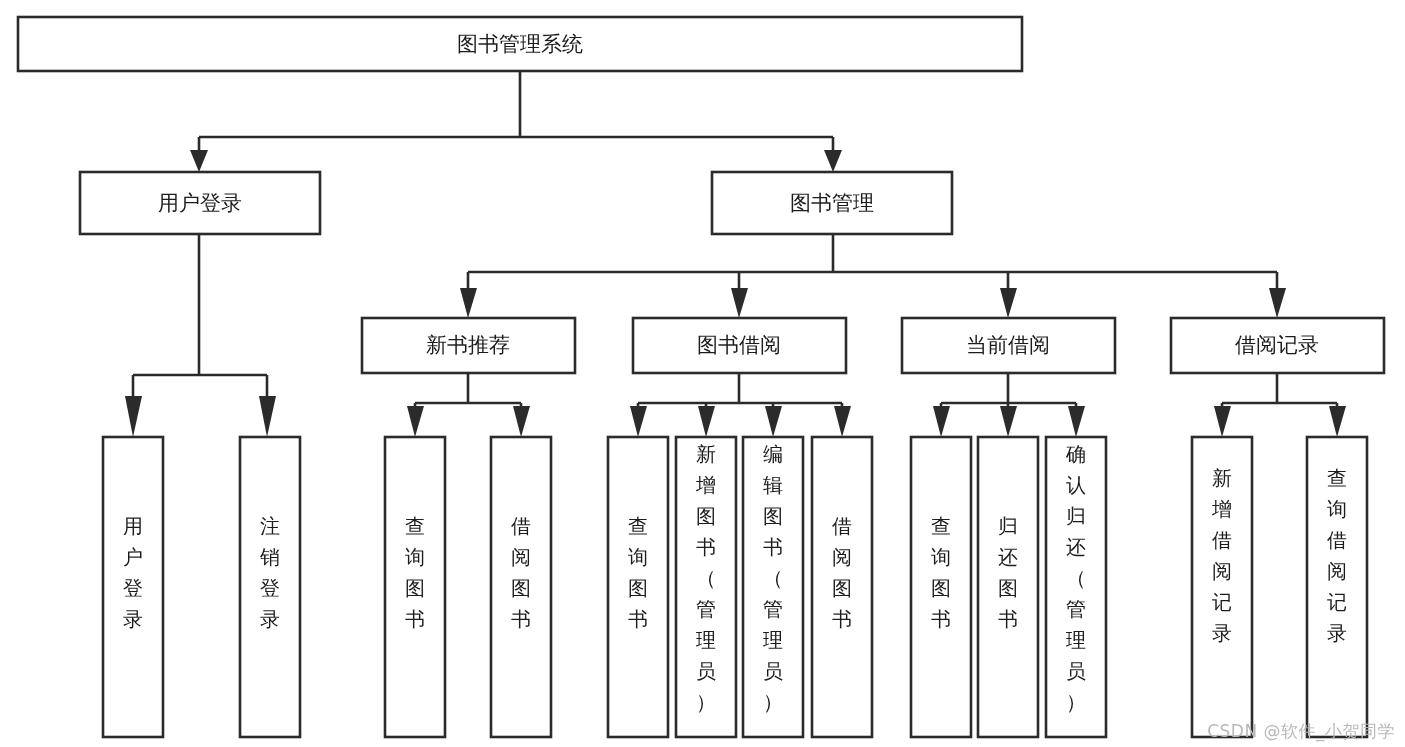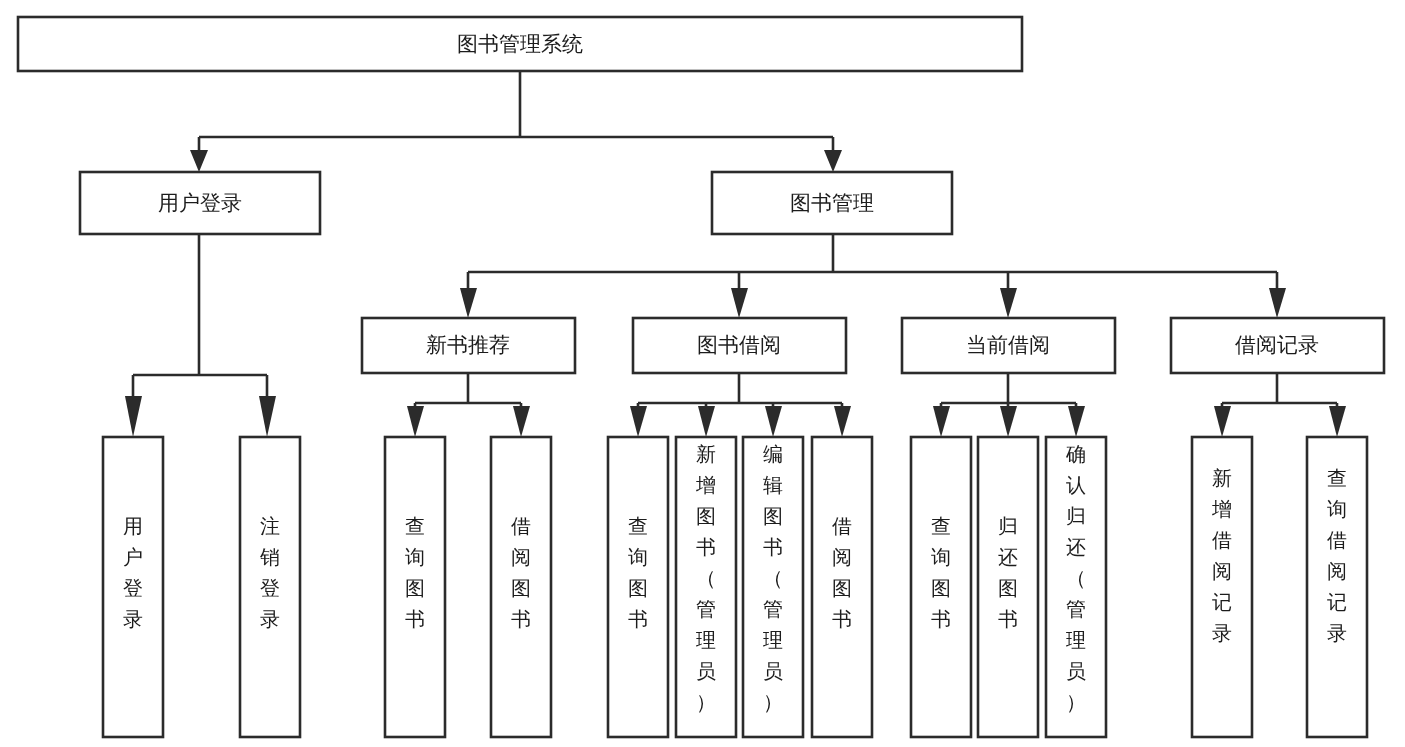--- a/index.html
+++ b/index.html
@@ -220,13 +220,14 @@
       <rect class="node-rect" x="1192" y="437" width="60" height="300"></rect>
       <text class="node-label-v" x="1222" y="485"><tspan x="1222" dy="0">新</tspan><tspan x="1222" dy="31">增</tspan><tspan x="1222" dy="31">借</tspan><tspan x="1222" dy="31">阅</tspan><tspan x="1222" dy="31">记</tspan><tspan x="1222" dy="31">录</tspan></text>
     </g>
     <g>
       <rect class="node-rect" x="1307" y="437" width="60" height="300"></rect>
       <text class="node-label-v" x="1337" y="485"><tspan x="1337" dy="0">查</tspan><tspan x="1337" dy="31">询</tspan><tspan x="1337" dy="31">借</tspan><tspan x="1337" dy="31">阅</tspan><tspan x="1337" dy="31">记</tspan><tspan x="1337" dy="31">录</tspan></text>
     </g>
 
   </svg>
 
+  <div class="watermark">CSDN @软件_小贺同学</div>
 </div>
 
 </body></html>

